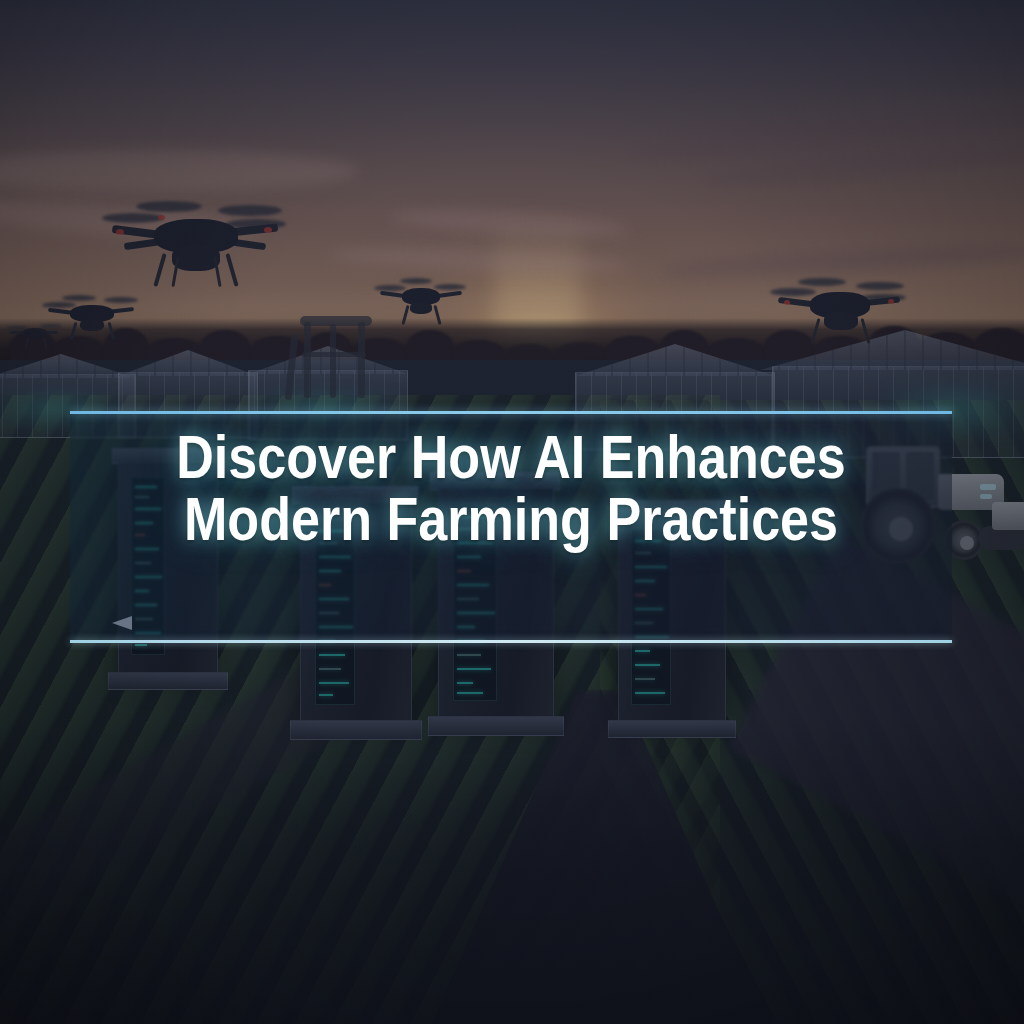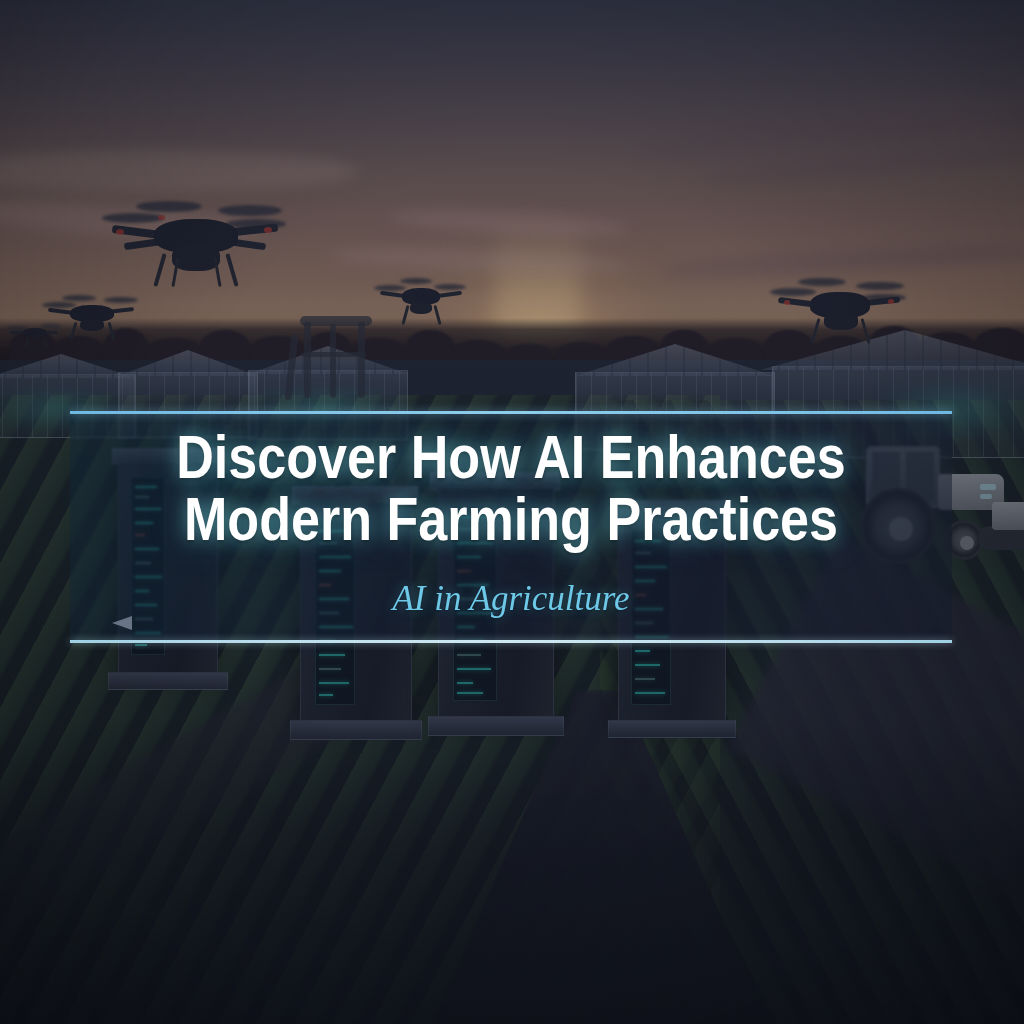--- a/index.html
+++ b/index.html
@@ -668,17 +668,16 @@
 
   <div class="dark-veil"></div>
   <div class="scene-tint"></div>
   <div class="vignette"></div>
 
   <div class="panel">
     <div class="headline">
       <span>Discover How AI Enhances</span>
       <span class="l2">Modern Farming Practices</span>
     </div>
-    <div class="subtitle">AI in Agriculture</div>
     <div class="marker-triangle"></div>
   </div>
 
 </div>
 
 </body></html>

